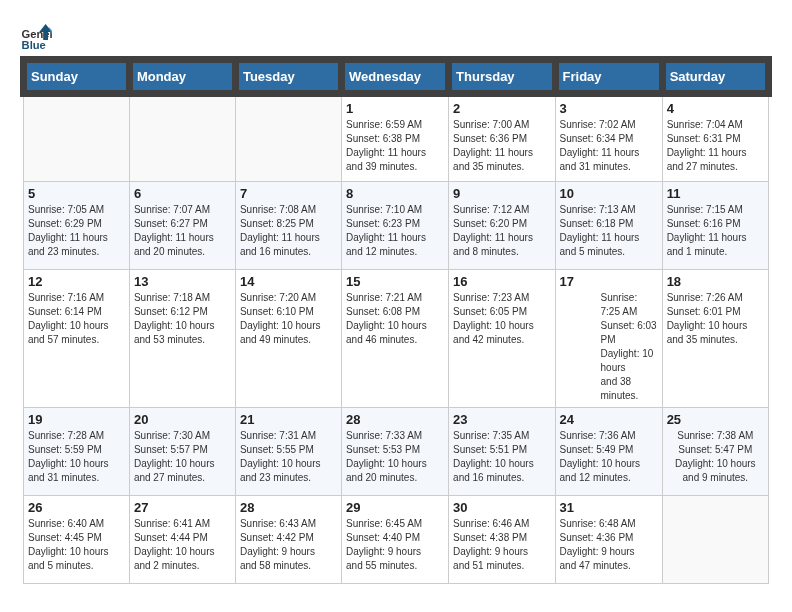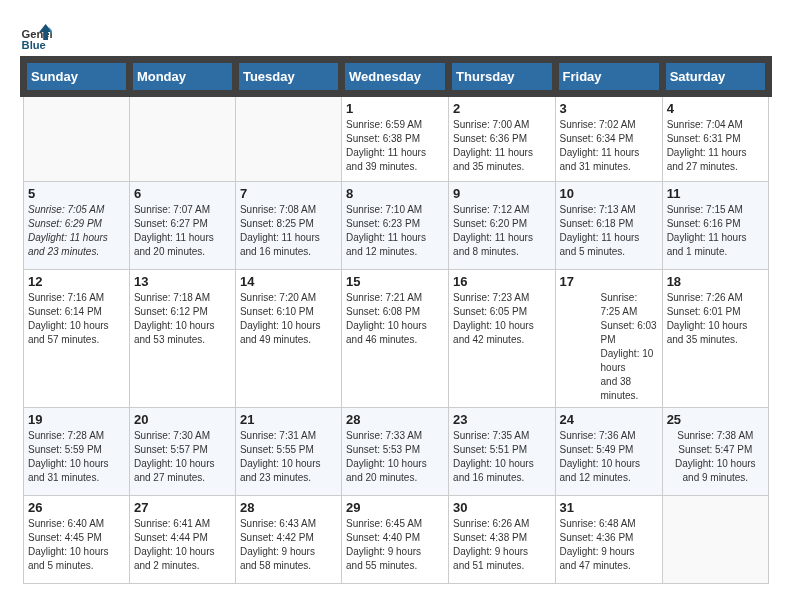--- a/index.html
+++ b/index.html
@@ -146,21 +146,21 @@
             <span class="day-number">4</span>
             <div class="day-info" style="white-space: pre-line;">Sunrise: 7:04 AM
 Sunset: 6:31 PM
 Daylight: 11 hours
 and 27 minutes.</div>
           </td>
         </tr>
         <tr>
           <td>
             <span class="day-number">5</span>
-            <div class="day-info" style="white-space: pre-line; font-style: italic;">Sunrise: 7:05 AM
+            <div class="day-info" style="white-space: pre-line;">Sunrise: 7:05 AM
 Sunset: 6:29 PM
 Daylight: 11 hours
 and 23 minutes.</div>
           </td>
           <td>
             <span class="day-number">6</span>
             <div class="day-info" style="white-space: pre-line;">Sunrise: 7:07 AM
 Sunset: 6:27 PM
 Daylight: 11 hours
 and 20 minutes.</div>
@@ -327,21 +327,21 @@
           </td>
           <td>
             <span class="day-number">29</span>
             <div class="day-info" style="white-space: pre-line;">Sunrise: 6:45 AM
 Sunset: 4:40 PM
 Daylight: 9 hours
 and 55 minutes.</div>
           </td>
           <td>
             <span class="day-number">30</span>
-            <div class="day-info" style="white-space: pre-line;">Sunrise: 6:26 AM
+            <div class="day-info" style="white-space: pre-line;">Sunrise: 6:46 AM
 Sunset: 4:38 PM
 Daylight: 9 hours
 and 51 minutes.</div>
           </td>
           <td>
             <span class="day-number">31</span>
             <div class="day-info" style="white-space: pre-line;">Sunrise: 6:48 AM
 Sunset: 4:36 PM
 Daylight: 9 hours
 and 47 minutes.</div>

